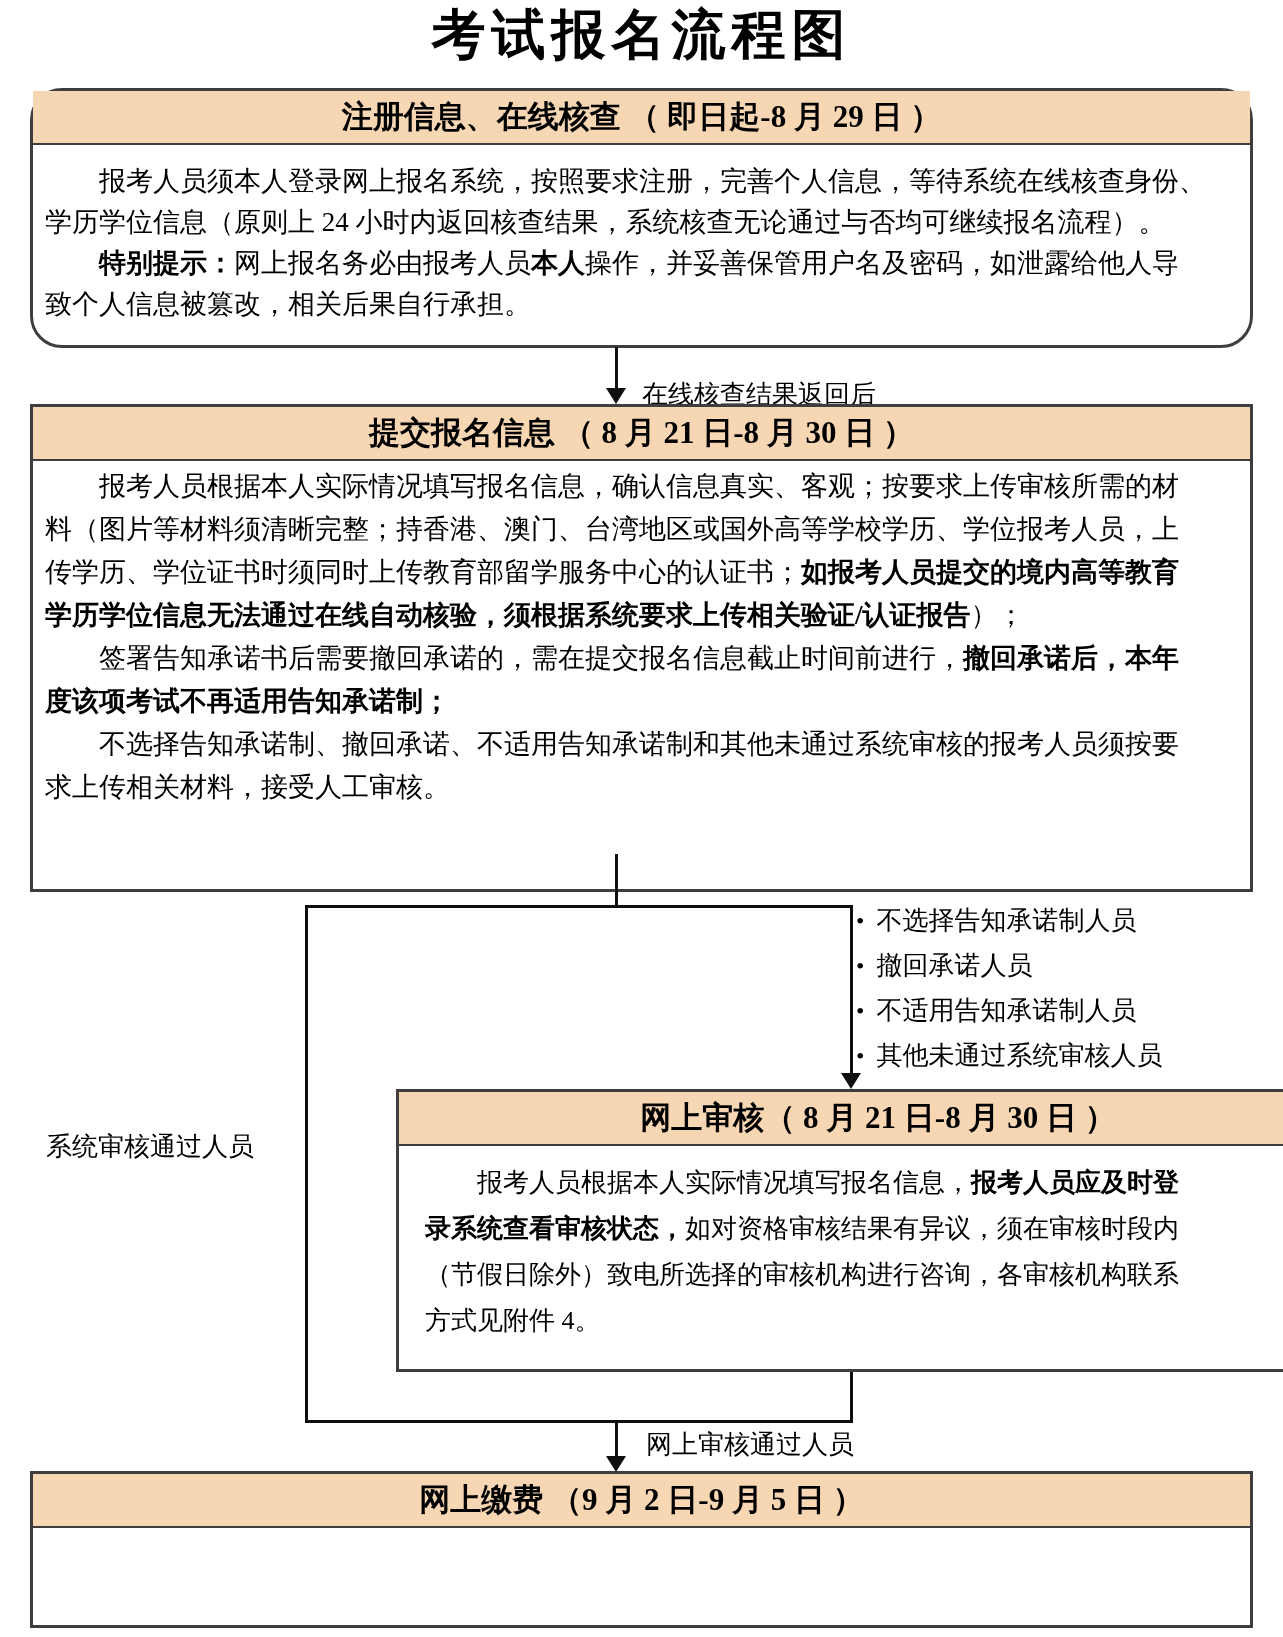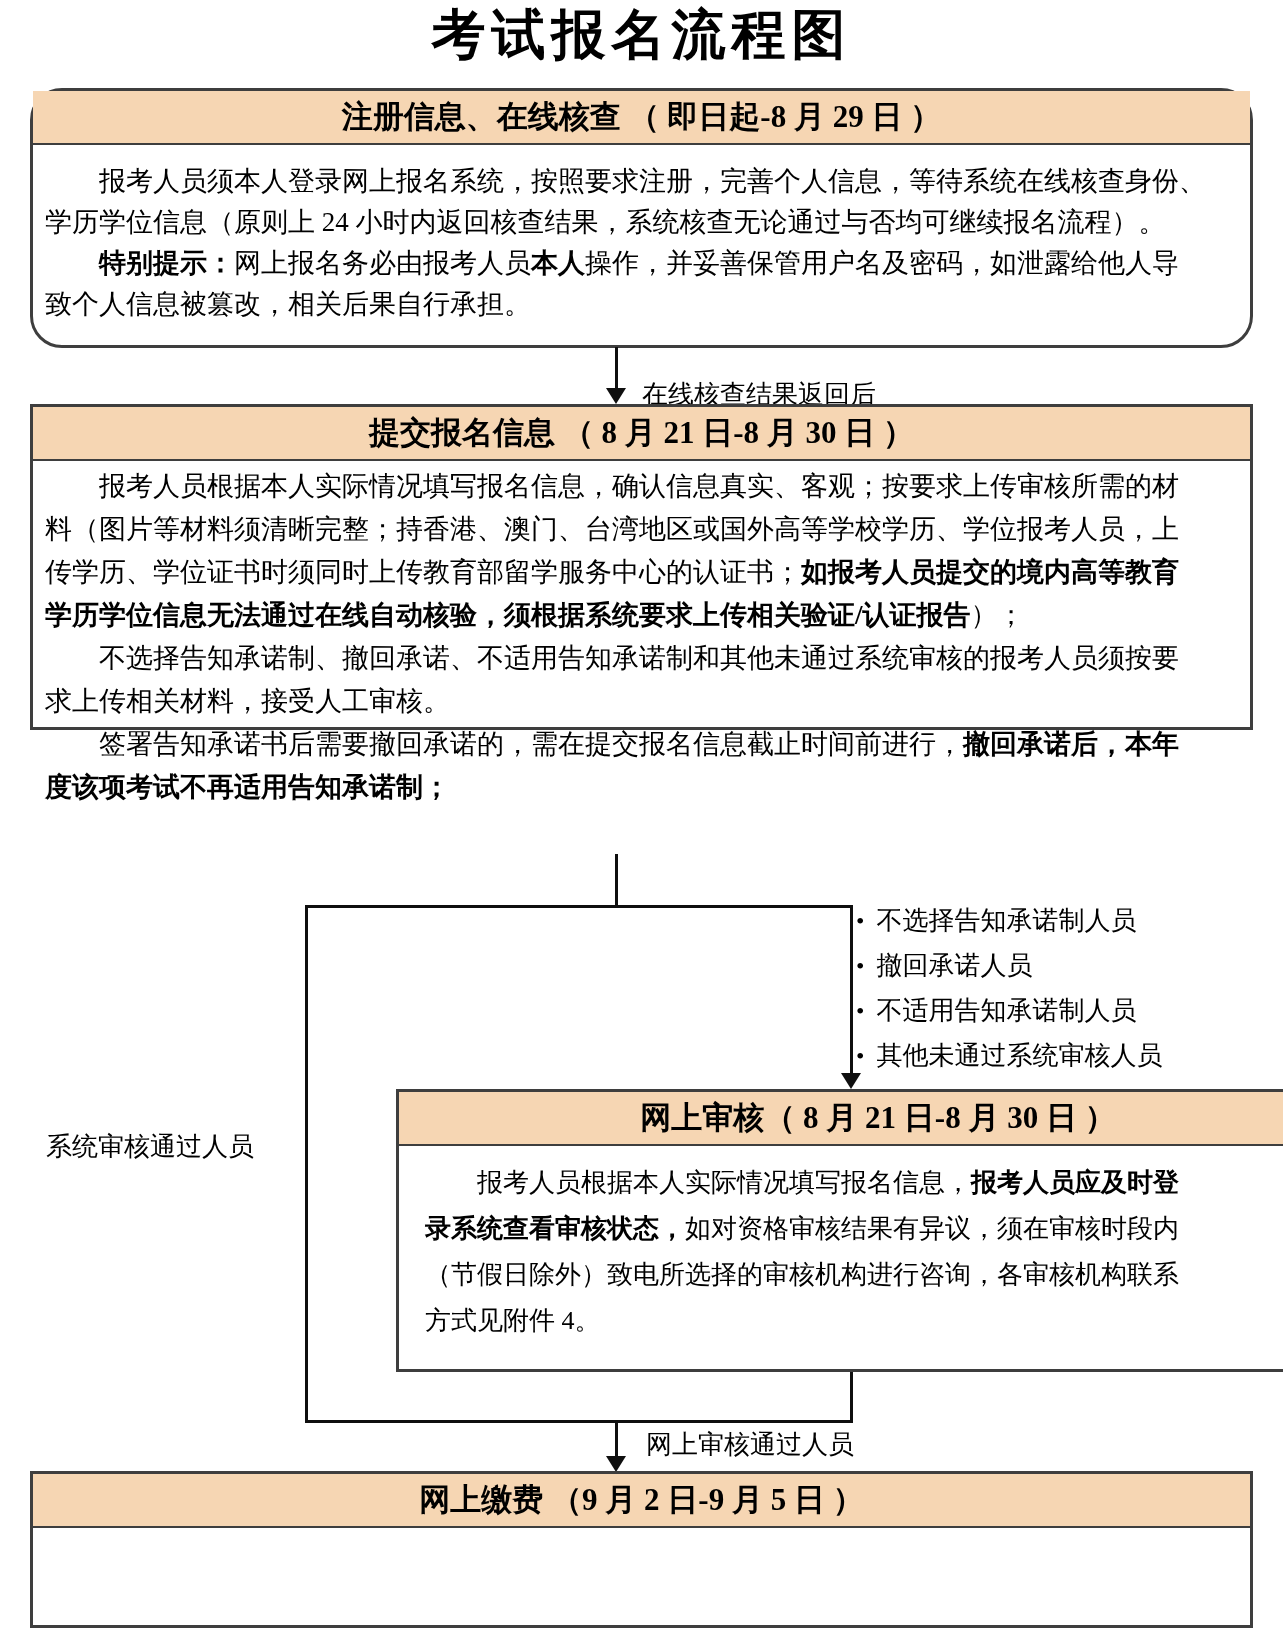--- a/index.html
+++ b/index.html
@@ -25,21 +25,21 @@
   .band{
     height:54px;box-sizing:border-box;background:var(--band);
     border-bottom:2px solid var(--border);
     font-size:31px;font-weight:bold;text-align:center;line-height:52px;
     white-space:pre;
   }
   .body{font-size:27px;text-align:justify;}
   .body p{margin:0;text-indent:2em;white-space:pre-wrap;}
   .box-register{left:30px;top:88px;width:1223px;height:260px;border-radius:32px;}
   .body-register{padding:16px 24px 0 12px;line-height:41px;}
-  .box-submit{left:30px;top:404px;width:1223px;height:326px;}
+  .box-submit{left:30px;top:404px;width:1223px;height:488px;}
   .body-submit{padding:4px 12px 0 12px;line-height:43px;}
   .box-review{left:396px;top:1089px;width:964px;height:283px;}
   .body-review{padding:14px 26px 0 26px;line-height:46px;font-size:26px;}
   .box-payment{left:30px;top:1471px;width:1223px;height:157px;}
   .body-payment{padding:34px 12px 0 12px;text-align:center;line-height:32px;}
   .body-payment p{text-indent:0;}
   .vline,.hline{position:absolute;background:var(--line);}
   .vline{width:3px;}
   .hline{height:3px;}
   .v-arrow1{left:615px;top:347px;height:42px;}
@@ -86,24 +86,24 @@
 <div class="arrowhead ah-1"></div>
 <div class="flow-label lbl-after-register">在线核查结果返回后</div>
 
 <section class="box box-submit">
   <header class="band">提交报名信息 （ 8 月 21 日-8 月 30 日 ）</header>
   <div class="body body-submit">
     <p><span>报考人员根据本人实际情况填写报名信息，确认信息真实、客观；按要求上传审核所需的材
 料（图片等材料须清晰完整；持香港、澳门、台湾地区或国外高等学校学历、学位报考人员，上
 传学历、学位证书时须同时上传教育部留学服务中心的认证书；</span><b>如报考人员提交的境内高等教育
 学历学位信息无法通过在线自动核验，须根据系统要求上传相关验证/认证报告</b><span>）；</span></p>
+    <p><span>签署告知承诺书后需要撤回承诺的，需在提交报名信息截止时间前进行，</span><b>撤回承诺后，本年
+度该项考试不再适用告知承诺制；</b></p>
     <p><span>不选择告知承诺制、撤回承诺、不适用告知承诺制和其他未通过系统审核的报考人员须按要
 求上传相关材料，接受人工审核。</span></p>
-    <p><span>签署告知承诺书后需要撤回承诺的，需在提交报名信息截止时间前进行，</span><b>撤回承诺后，本年
-度该项考试不再适用告知承诺制；</b></p>
   </div>
 </section>
 
 <div class="vline v-stub2"></div>
 <div class="hline h-branch-top"></div>
 <div class="vline v-branch-left"></div>
 <div class="vline v-branch-right"></div>
 <div class="arrowhead ah-review"></div>
 
 <div class="bullet-list">

